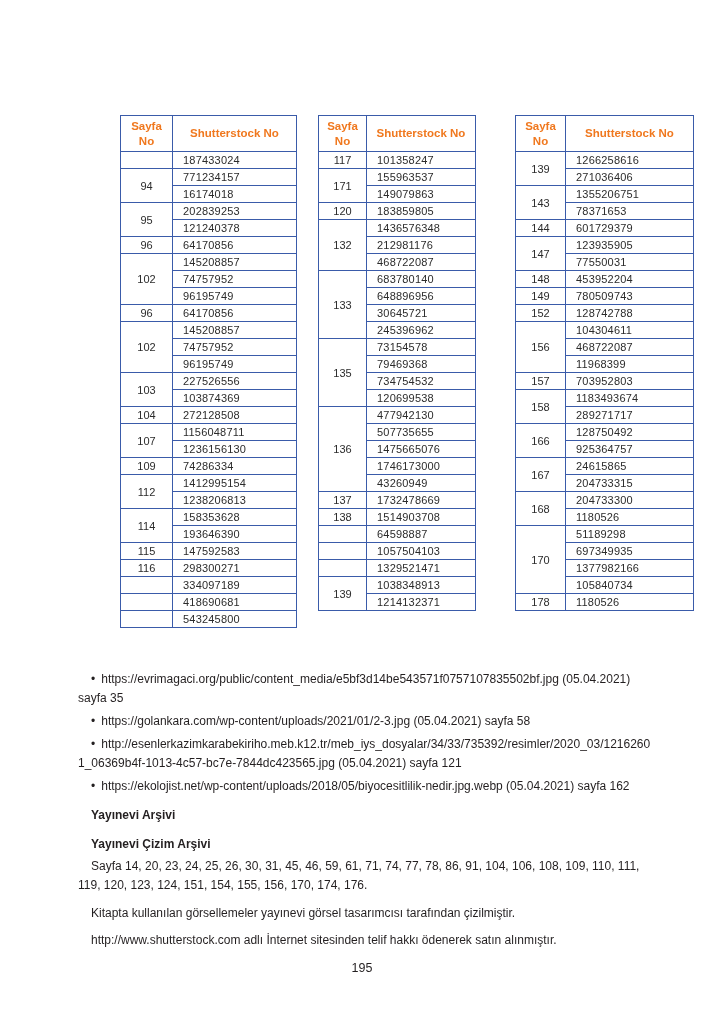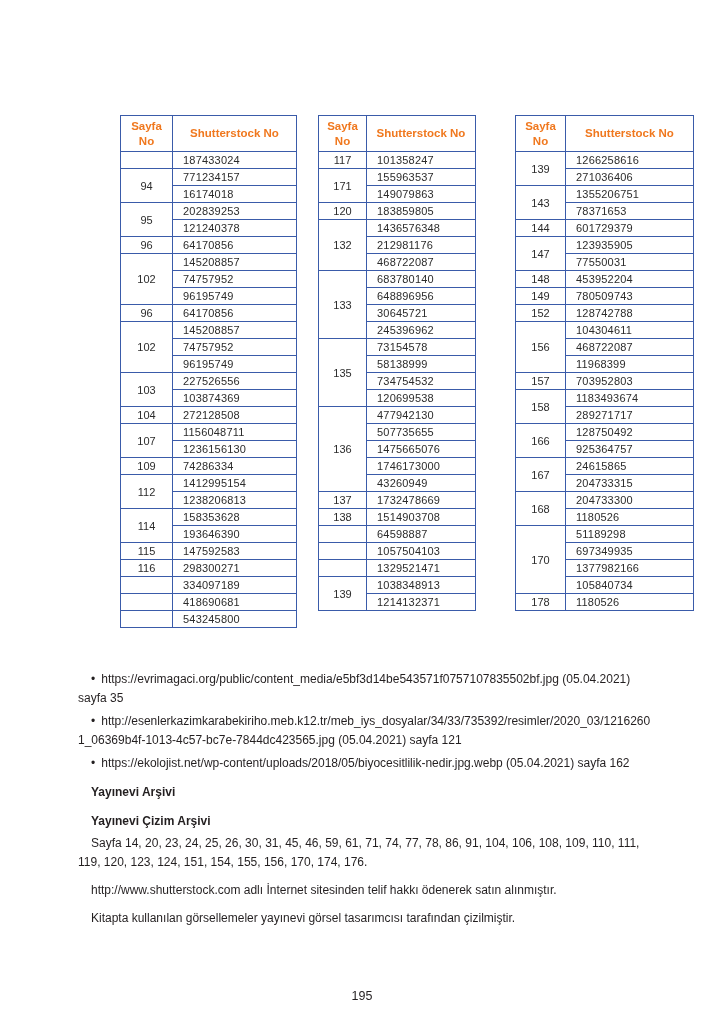--- a/index.html
+++ b/index.html
@@ -75,21 +75,21 @@
     font-weight: bold;
     text-indent: 13px;
     font-size: 12px;
     margin: 0 0 3px 0;
   }
   .section-body { text-indent: 13px; margin: 0; }
   p.plain { text-indent: 13px; margin: 9px 0 0 0; }
 
   .page-number {
     position: absolute;
-    top: 989px;
+    top: 961px;
     left: 0;
     width: 100%;
     text-align: center;
     font-size: 12.5px;
   }
 </style>
 </head>
 <body>
 
 <div class="page">
@@ -251,21 +251,21 @@
             <td class="sid">30645721</td>
           </tr>
           <tr>
             <td class="sid">245396962</td>
           </tr>
           <tr>
             <td class="pg" rowspan="4">135</td>
             <td class="sid">73154578</td>
           </tr>
           <tr>
-            <td class="sid">58138999</td>
+            <td class="sid">79469368</td>
           </tr>
           <tr>
             <td class="sid">734754532</td>
           </tr>
           <tr>
             <td class="sid">120699538</td>
           </tr>
           <tr>
             <td class="pg" rowspan="5">136</td>
             <td class="sid">477942130</td>
@@ -415,31 +415,32 @@
             <td class="pg" rowspan="1">178</td>
             <td class="sid">1180526</td>
           </tr>
         </tbody>
       </table>
     </div>
 
   <div class="text-block">
     <div id="bullets">
         <p class="bullet"><span class="dot">•</span><span>https://evrimagaci.org/public/content_media/e5bf3d14be543571f0757107835502bf.jpg (05.04.2021) sayfa 35</span></p>
+        <p class="bullet"><span class="dot">•</span><span>https://golankara.com/wp-content/uploads/2021/01/2-3.jpg (05.04.2021) sayfa 58</span></p>
         <p class="bullet"><span class="dot">•</span><span>http://esenlerkazimkarabekiriho.meb.k12.tr/meb_iys_dosyalar/34/33/735392/resimler/2020_03/12162601_06369b4f-1013-4c57-bc7e-7844dc423565.jpg (05.04.2021) sayfa 121</span></p>
         <p class="bullet"><span class="dot">•</span><span>https://ekolojist.net/wp-content/uploads/2018/05/biyocesitlilik-nedir.jpg.webp (05.04.2021) sayfa 162</span></p>
       </div>
 
     <div class="section">
       <div class="section-title">Yayınevi Arşivi</div>
     </div>
 
     <div class="section">
       <div class="section-title">Yayınevi Çizim Arşivi</div>
       <p class="section-body">Sayfa 14, 20, 23, 24, 25, 26, 30, 31, 45, 46, 59, 61, 71, 74, 77, 78, 86, 91, 104, 106, 108, 109, 110, 111, 119, 120, 123, 124, 151, 154, 155, 156, 170, 174, 176.</p>
     </div>
 
+    <p class="plain">Kitapta kullanılan görsellemeler yayınevi görsel tasarımcısı tarafından çizilmiştir.</p>
     <p class="plain">http://www.shutterstock.com adlı İnternet sitesinden telif hakkı ödenerek satın alınmıştır.</p>
-    <p class="plain">Kitapta kullanılan görsellemeler yayınevi görsel tasarımcısı tarafından çizilmiştir.</p>
   </div>
 
   <div class="page-number">195</div>
 </div>
 
 </body></html>

